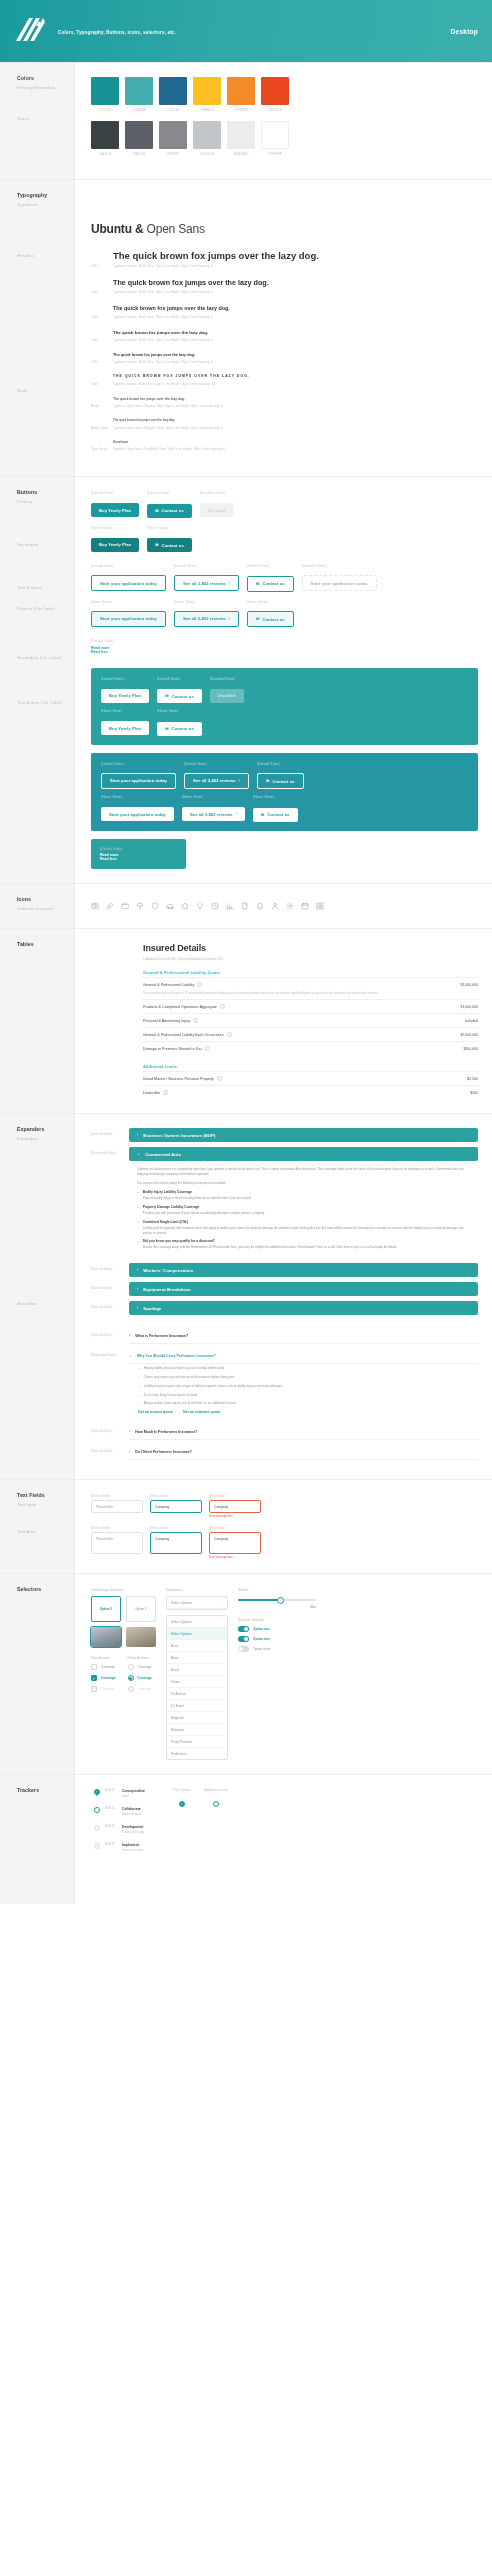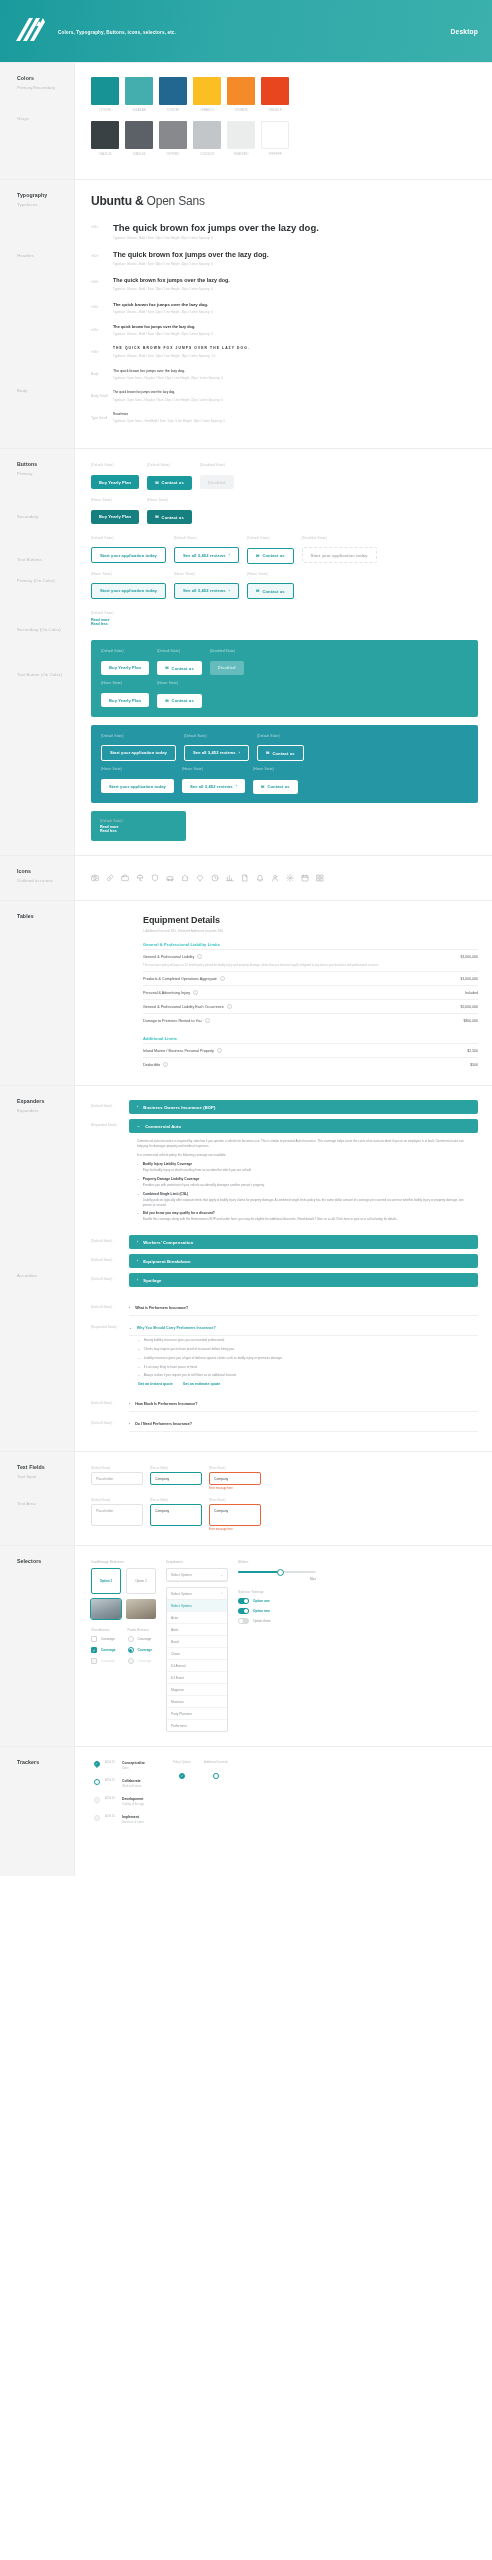--- a/index.html
+++ b/index.html
@@ -44,25 +44,25 @@
   .minilabel { font-size: 3.3px; color: #c3c6c8; margin-bottom: 2.5px; letter-spacing: .1px; }
 
   
   .swatch-row { display: flex; gap: 6px; margin-bottom: 9px; }
   .swatch { width: 28px; }
   .swatch-chip { width: 28px; height: 28px; border-radius: 1px; }
   .swatch-chip.light { border: 1px solid #eceded; }
   .swatch-hex { font-size: 3.1px; color: #bfc2c4; margin-top: 3px; text-align: center; letter-spacing: .1px; }
 
   
-  .typeface-line { font-size: 12px; margin-bottom: 14px; letter-spacing: -.2px; }
+  .typeface-line { font-size: 12px; margin-bottom: 14px; letter-spacing: -.2px; margin-top: 28px; }
   .typeface-line b { font-weight: bold; color: #2e3133; }
   .typeface-line span { font-weight: normal; color: #44484a; }
 
-  .spec-row { display: flex; margin-bottom: 11px; align-items: flex-start; }
+  .spec-row { display: flex; margin-bottom: 11px; align-items: flex-end; }
   .spec-tag { flex: 0 0 22px; font-size: 3.3px; color: #c3c6c8; padding-top: 3px; }
   .spec-body { flex: 1 1 auto; }
   .spec-sample { color: #2e3133; font-weight: bold; line-height: 1.16; }
   .spec-meta { font-size: 2.9px; color: #c0c3c5; margin-top: 3px; letter-spacing: .05px; }
   .sz-h1 { font-size: 9.5px; }
   .sz-h2 { font-size: 7.2px; }
   .sz-h3 { font-size: 5.4px; }
   .sz-h4 { font-size: 4.4px; }
   .sz-h5 { font-size: 3.8px; }
   .sz-h6 { font-size: 3.3px; letter-spacing: 1.1px; }
@@ -686,21 +686,21 @@
         </div>
     </div>
   </div>
 
   <div class="section">
     <div class="rail">
       <div class="rail-title">Tables</div>
     </div>
     <div class="body">
       <div class="tbl-wrap">
-        <div class="tbl-title">Equipment Details</div>
+        <div class="tbl-title">Insured Details</div>
         <div class="tbl-sub">1 Additional Insured: $15, Unlimited Additional Insureds: $30</div>
         <div class="tbl-group">General &amp; Professional Liability Limits</div>
         <div id="tbl-rows-1">
             <div class="tbl-row">
               <div class="lbl">
                 <span>General &amp; Professional Liability</span>
                 <span class="info-i">i</span>
               </div>
               <div class="val">$1,000,000</div>
             </div>

